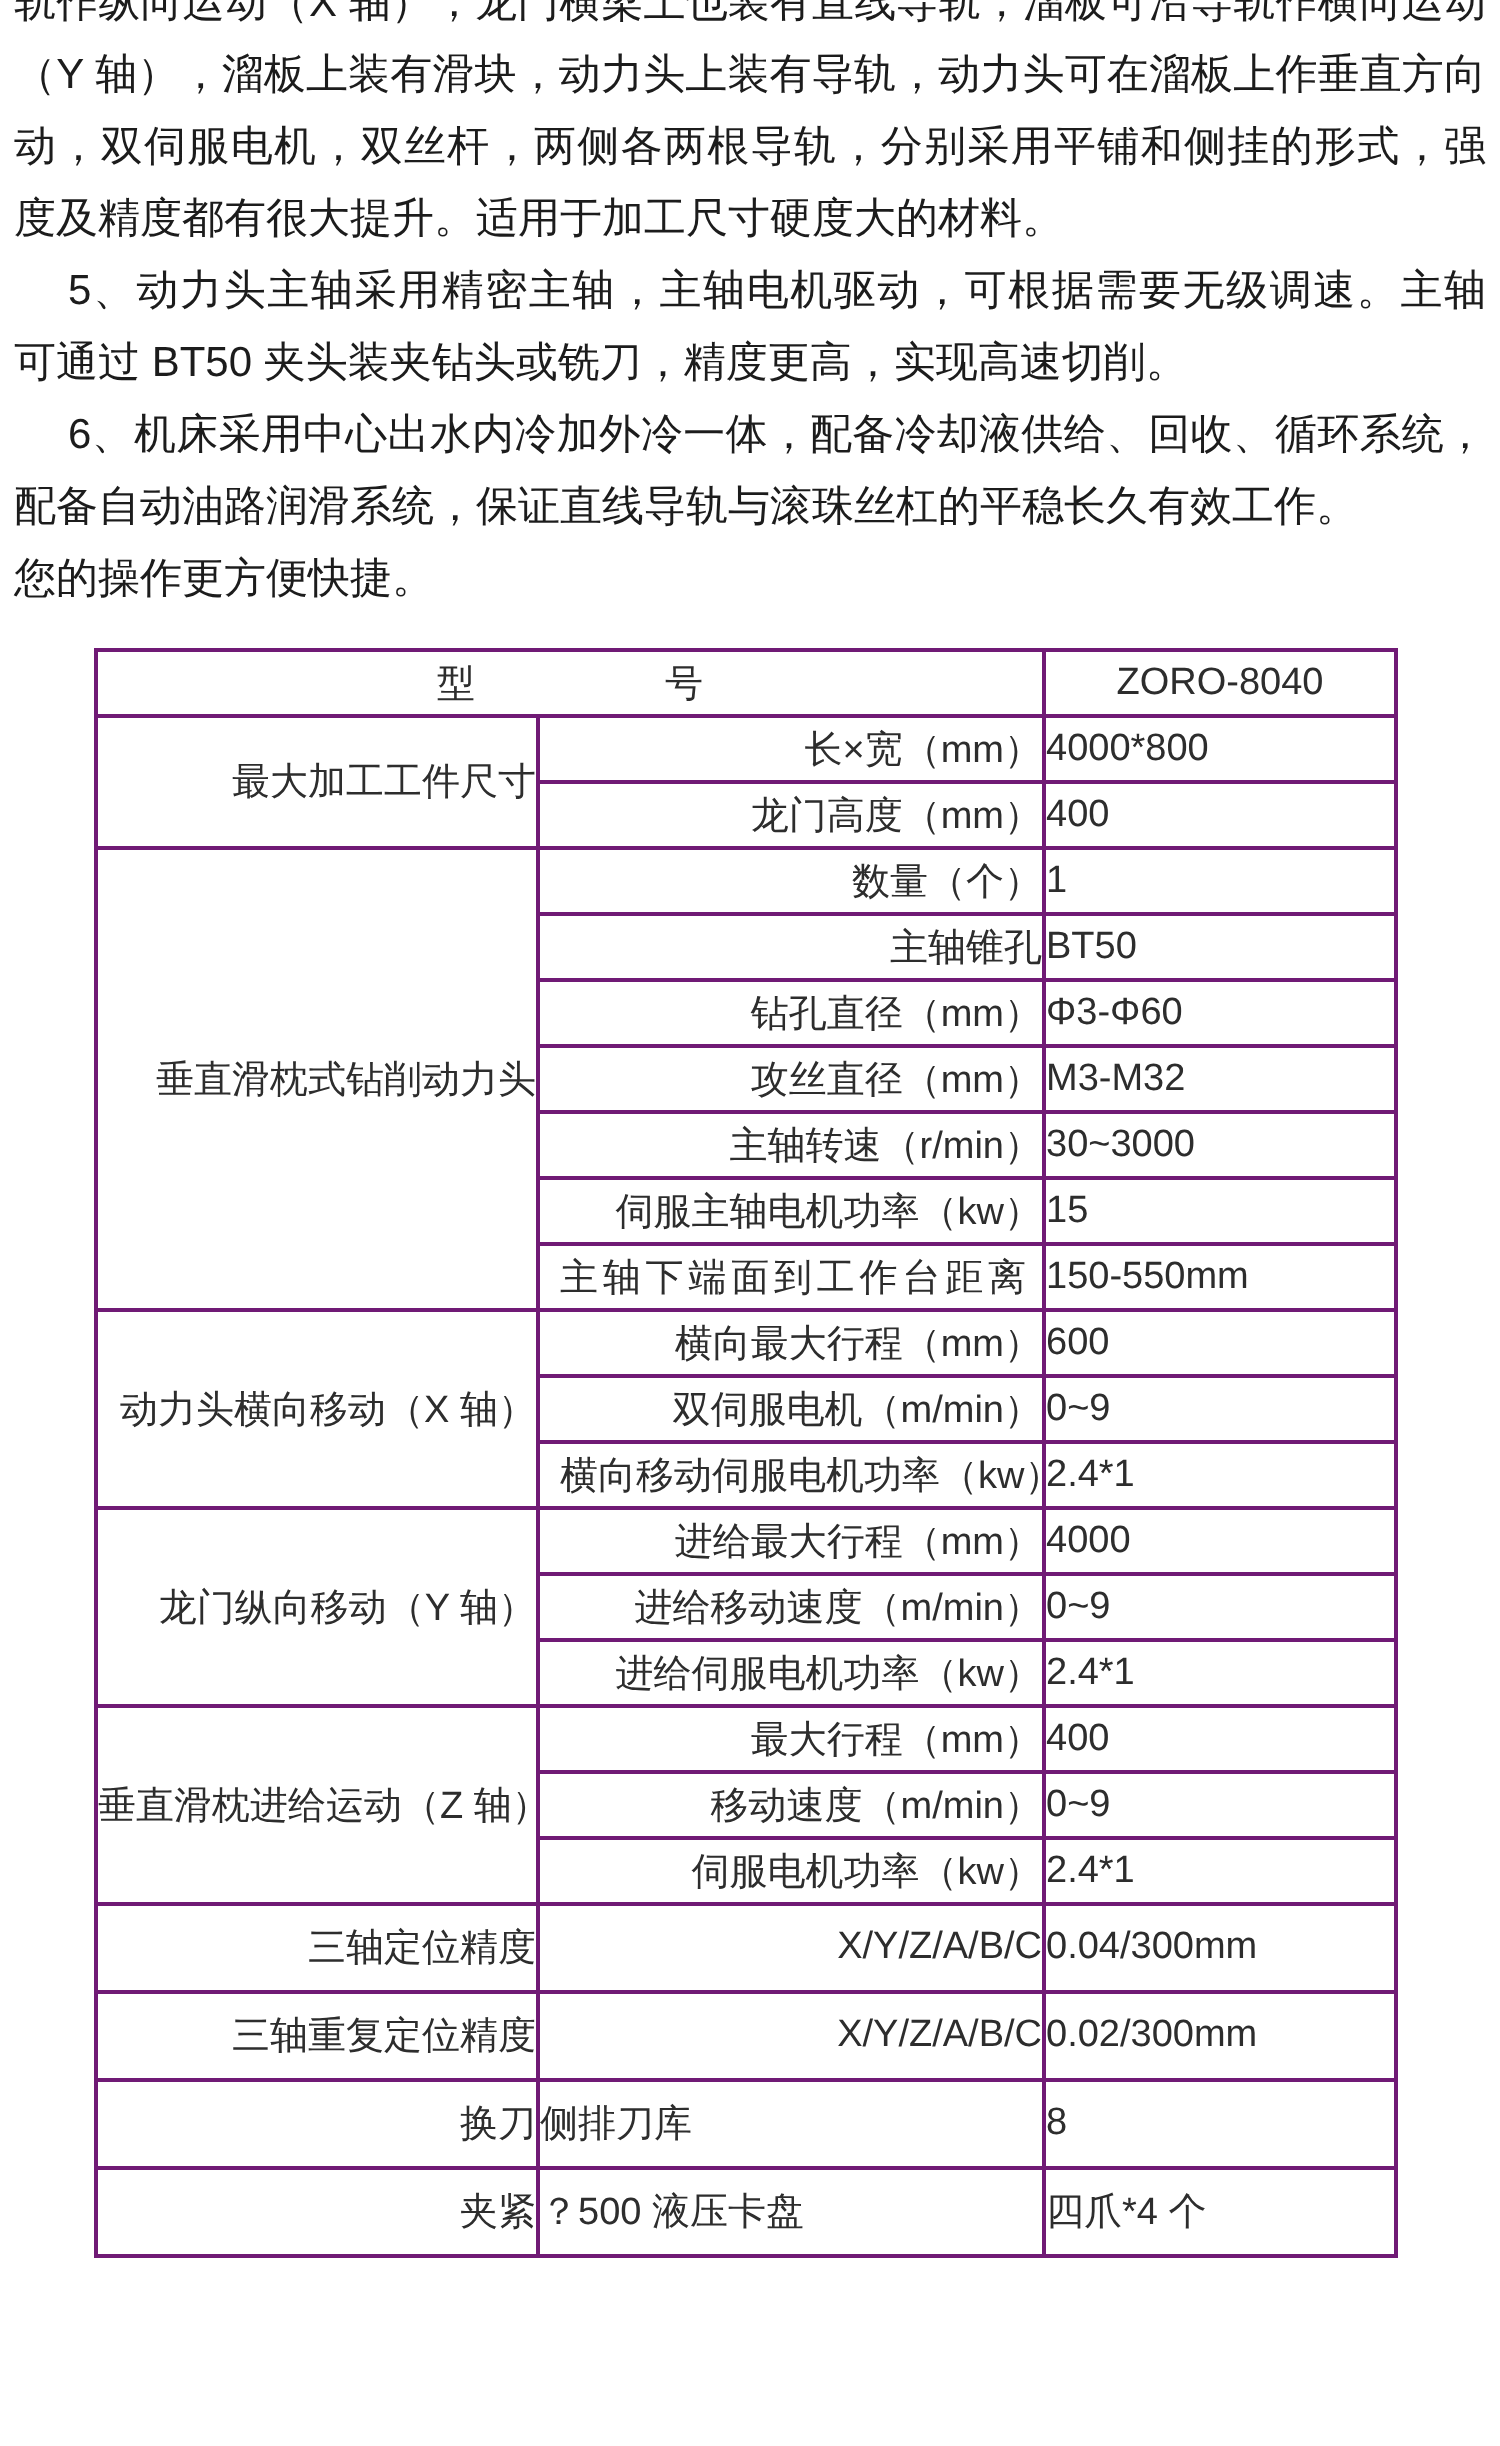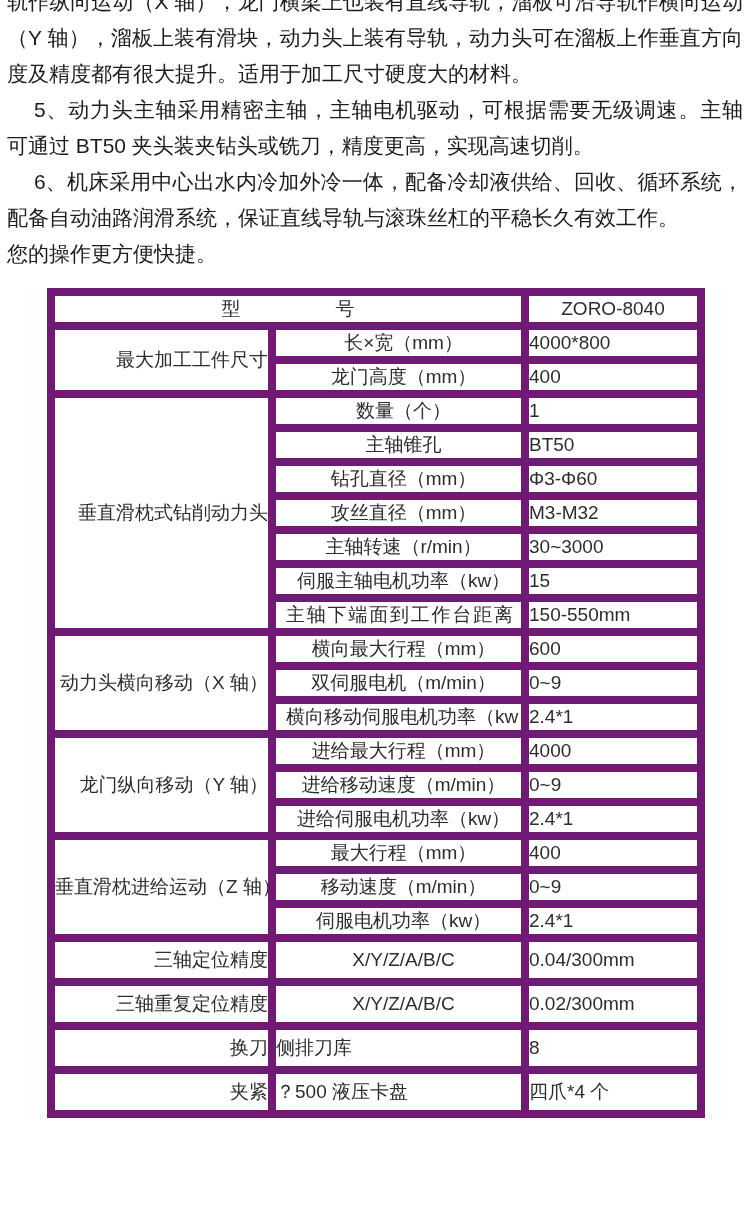--- a/index.html
+++ b/index.html
@@ -23,43 +23,44 @@
 
   
   .spec-table {
     border-collapse: collapse;
     table-layout: fixed;
     width: 650px;
     margin: 16px 0 0 47px;
     color: #2d2d2d;
   }
   .spec-table td {
-    border: 8px solid #701a75;
+    border: 2px solid #701a75;
     font-size: 19px;
     padding: 0;
     vertical-align: middle;
     overflow: hidden;
     white-space: nowrap;
   }
   tr.h-row   { height: 33px; }
   tr.spec-row{ height: 33px; }
   tr.tall-row{ height: 44px; }
   .c    { text-align: center; }
   .group{ text-align: right; }
-  .param{ text-align: center; padding-left: 10px !important; }
+  .param{ text-align: right; padding-left: 10px !important; }
   .param.center { text-align: left; padding-left: 0 !important; }
   .param.spread { text-align: justify; text-align-last: justify; padding-right: 8px !important; }
   .val  { }
 </style>
 </head>
 <body>
 
 <div class="intro">
     <div class="line fill">轨作纵向运动（X 轴），龙门横梁上也装有直线导轨，溜板可沿导轨作横向运动</div>
     <div class="line fill">（Y 轴），溜板上装有滑块，动力头上装有导轨，动力头可在溜板上作垂直方向</div>
+    <div class="line fill">动，双伺服电机，双丝杆，两侧各两根导轨，分别采用平铺和侧挂的形式，强</div>
     <div class="line">度及精度都有很大提升。适用于加工尺寸硬度大的材料。</div>
     <div class="line fill indent">5、动力头主轴采用精密主轴，主轴电机驱动，可根据需要无级调速。主轴</div>
     <div class="line">可通过 BT50 夹头装夹钻头或铣刀，精度更高，实现高速切削。</div>
     <div class="line fill indent">6、机床采用中心出水内冷加外冷一体，配备冷却液供给、回收、循环系统，</div>
     <div class="line">配备自动油路润滑系统，保证直线导轨与滚珠丝杠的平稳长久有效工作。</div>
     <div class="line">您的操作更方便快捷。</div>
   </div>
 
 <table class="spec-table">
   <colgroup>

